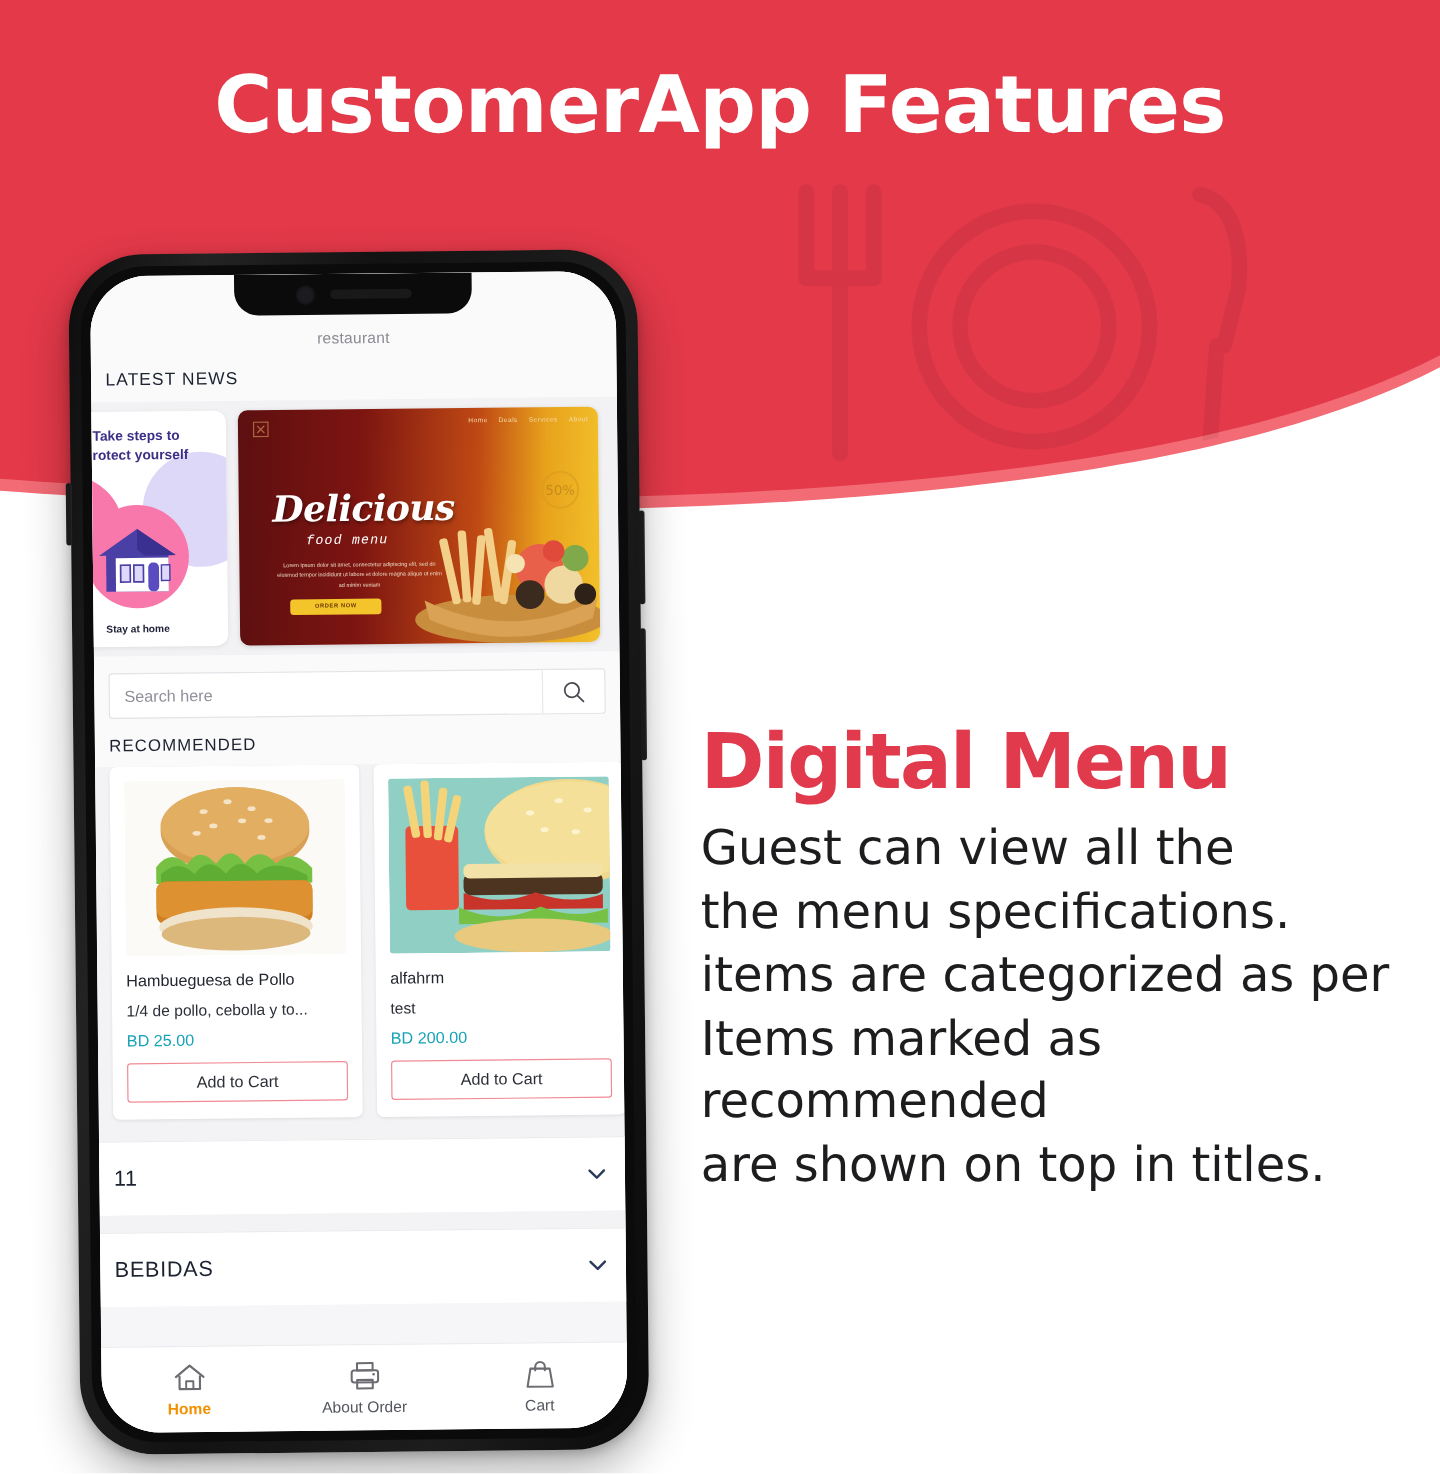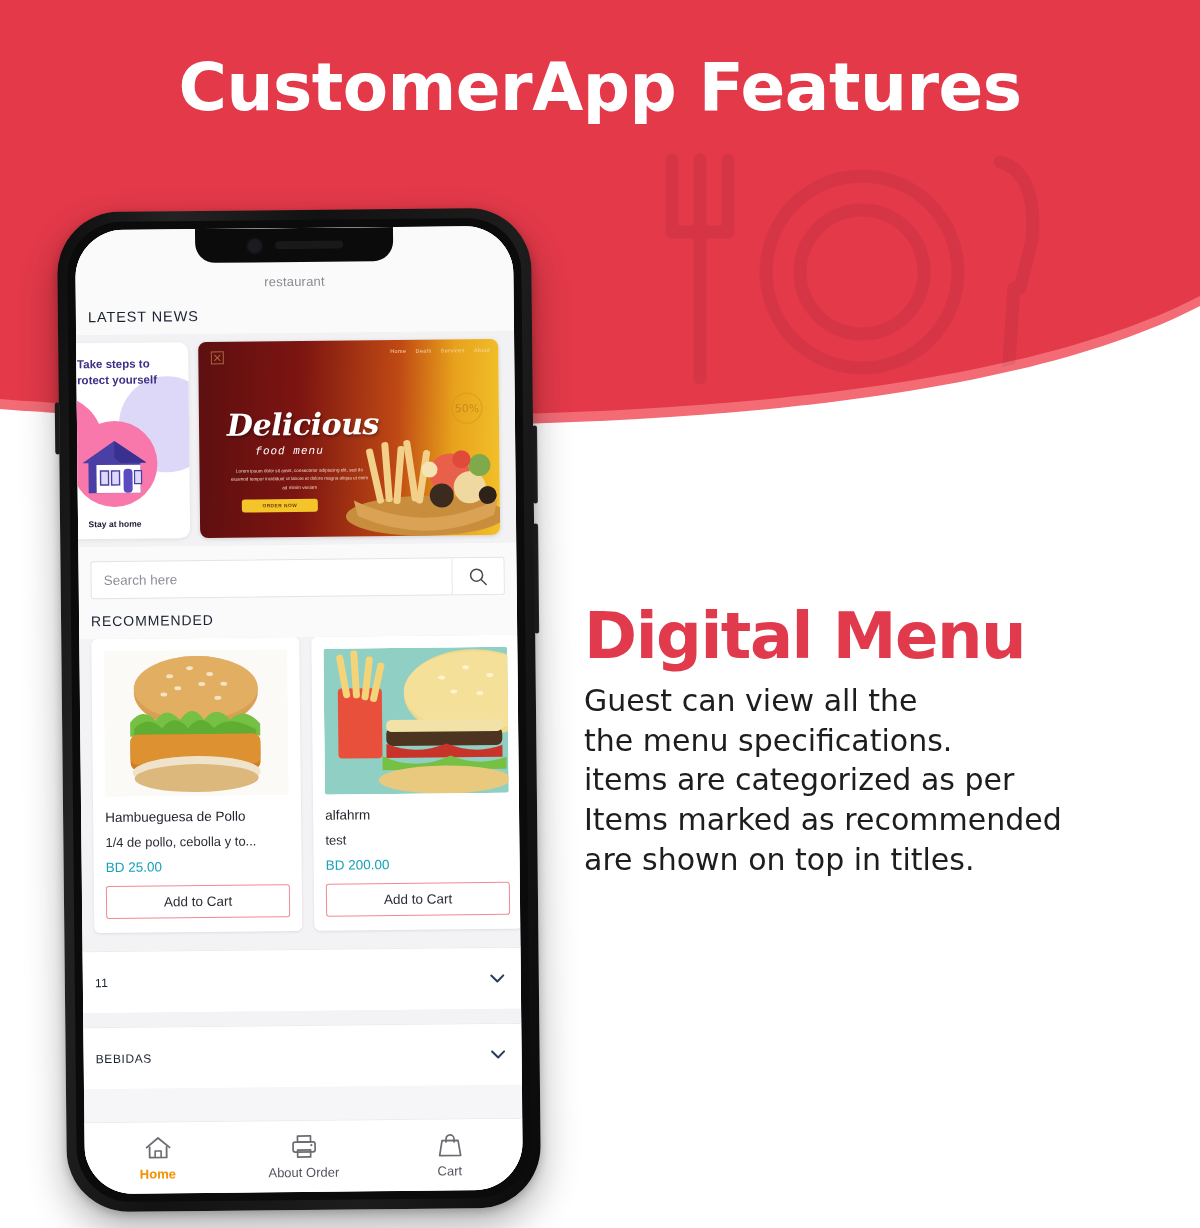--- a/index.html
+++ b/index.html
@@ -113,35 +113,35 @@
   .pcard-img { width:100%; height:146px; border-radius:3px; overflow:hidden; position:relative; }
   .pname { font-size:13.5px; color:#23262e; margin-top:13px; white-space:nowrap; overflow:hidden; }
   .pdesc { font-size:13px; color:#2c2f37; margin-top:10px; white-space:nowrap; overflow:hidden; }
   .pprice { font-size:13.5px; color:#17a2b8; margin-top:10px; }
   .padd { margin-top:11px; height:33px; border:1px solid #f08a95; border-radius:3px; background:#fff;
           display:flex; align-items:center; justify-content:center; font-size:13.5px; color:#2b2e36; cursor:pointer; }
 
   .accordion { background:#f3f3f6; }
   .acc-row { background:#fff; height:62px; display:flex; align-items:center; justify-content:space-between;
              padding:0 16px 0 12px; border-top:1px solid #ececed; cursor:pointer; }
-  .acc-label { font-size:12px; color:#1c2230; letter-spacing:0.6px; }
+  .acc-label { font-size:18px; color:#1c2230; letter-spacing:0.6px; }
   .acc-gap { height:14px; background:#f3f3f6; }
 
   .tabbar { margin-top:auto; height:72px; background:#fff; display:flex; border-top:1px solid #ececf0; }
   .tab { flex:1; display:flex; flex-direction:column; align-items:center; justify-content:center; gap:6px; cursor:pointer; }
   .tab-label { font-size:13px; color:#53565e; }
   .tab.active .tab-label { color:#f29100; font-weight:700; }
 
   
   .right-col { position:absolute; left:584px; top:604px; width:614px; text-align:left; }
   .right-title {
     font-size:64px; font-weight:700; color:#e03a4c; line-height:1.02;
     font-family:"DejaVu Sans", sans-serif; letter-spacing:-1.5px;
   }
-  .right-body { margin-top:12px; font-size:30px; color:#1d1d1f; line-height:1.32; font-family:"DejaVu Sans", sans-serif; font-weight:400;}
+  .right-body { margin-top:12px; font-size:40px; color:#1d1d1f; line-height:1.32; font-family:"DejaVu Sans", sans-serif; font-weight:400;}
   .right-body span { display:block; }
 </style>
 </head>
 <body>
 
 <div class="page">
 
   <div class="hero-wrap">
     <svg class="hero-svg" width="1200" height="430" viewBox="0 0 1200 430">
       <defs>

